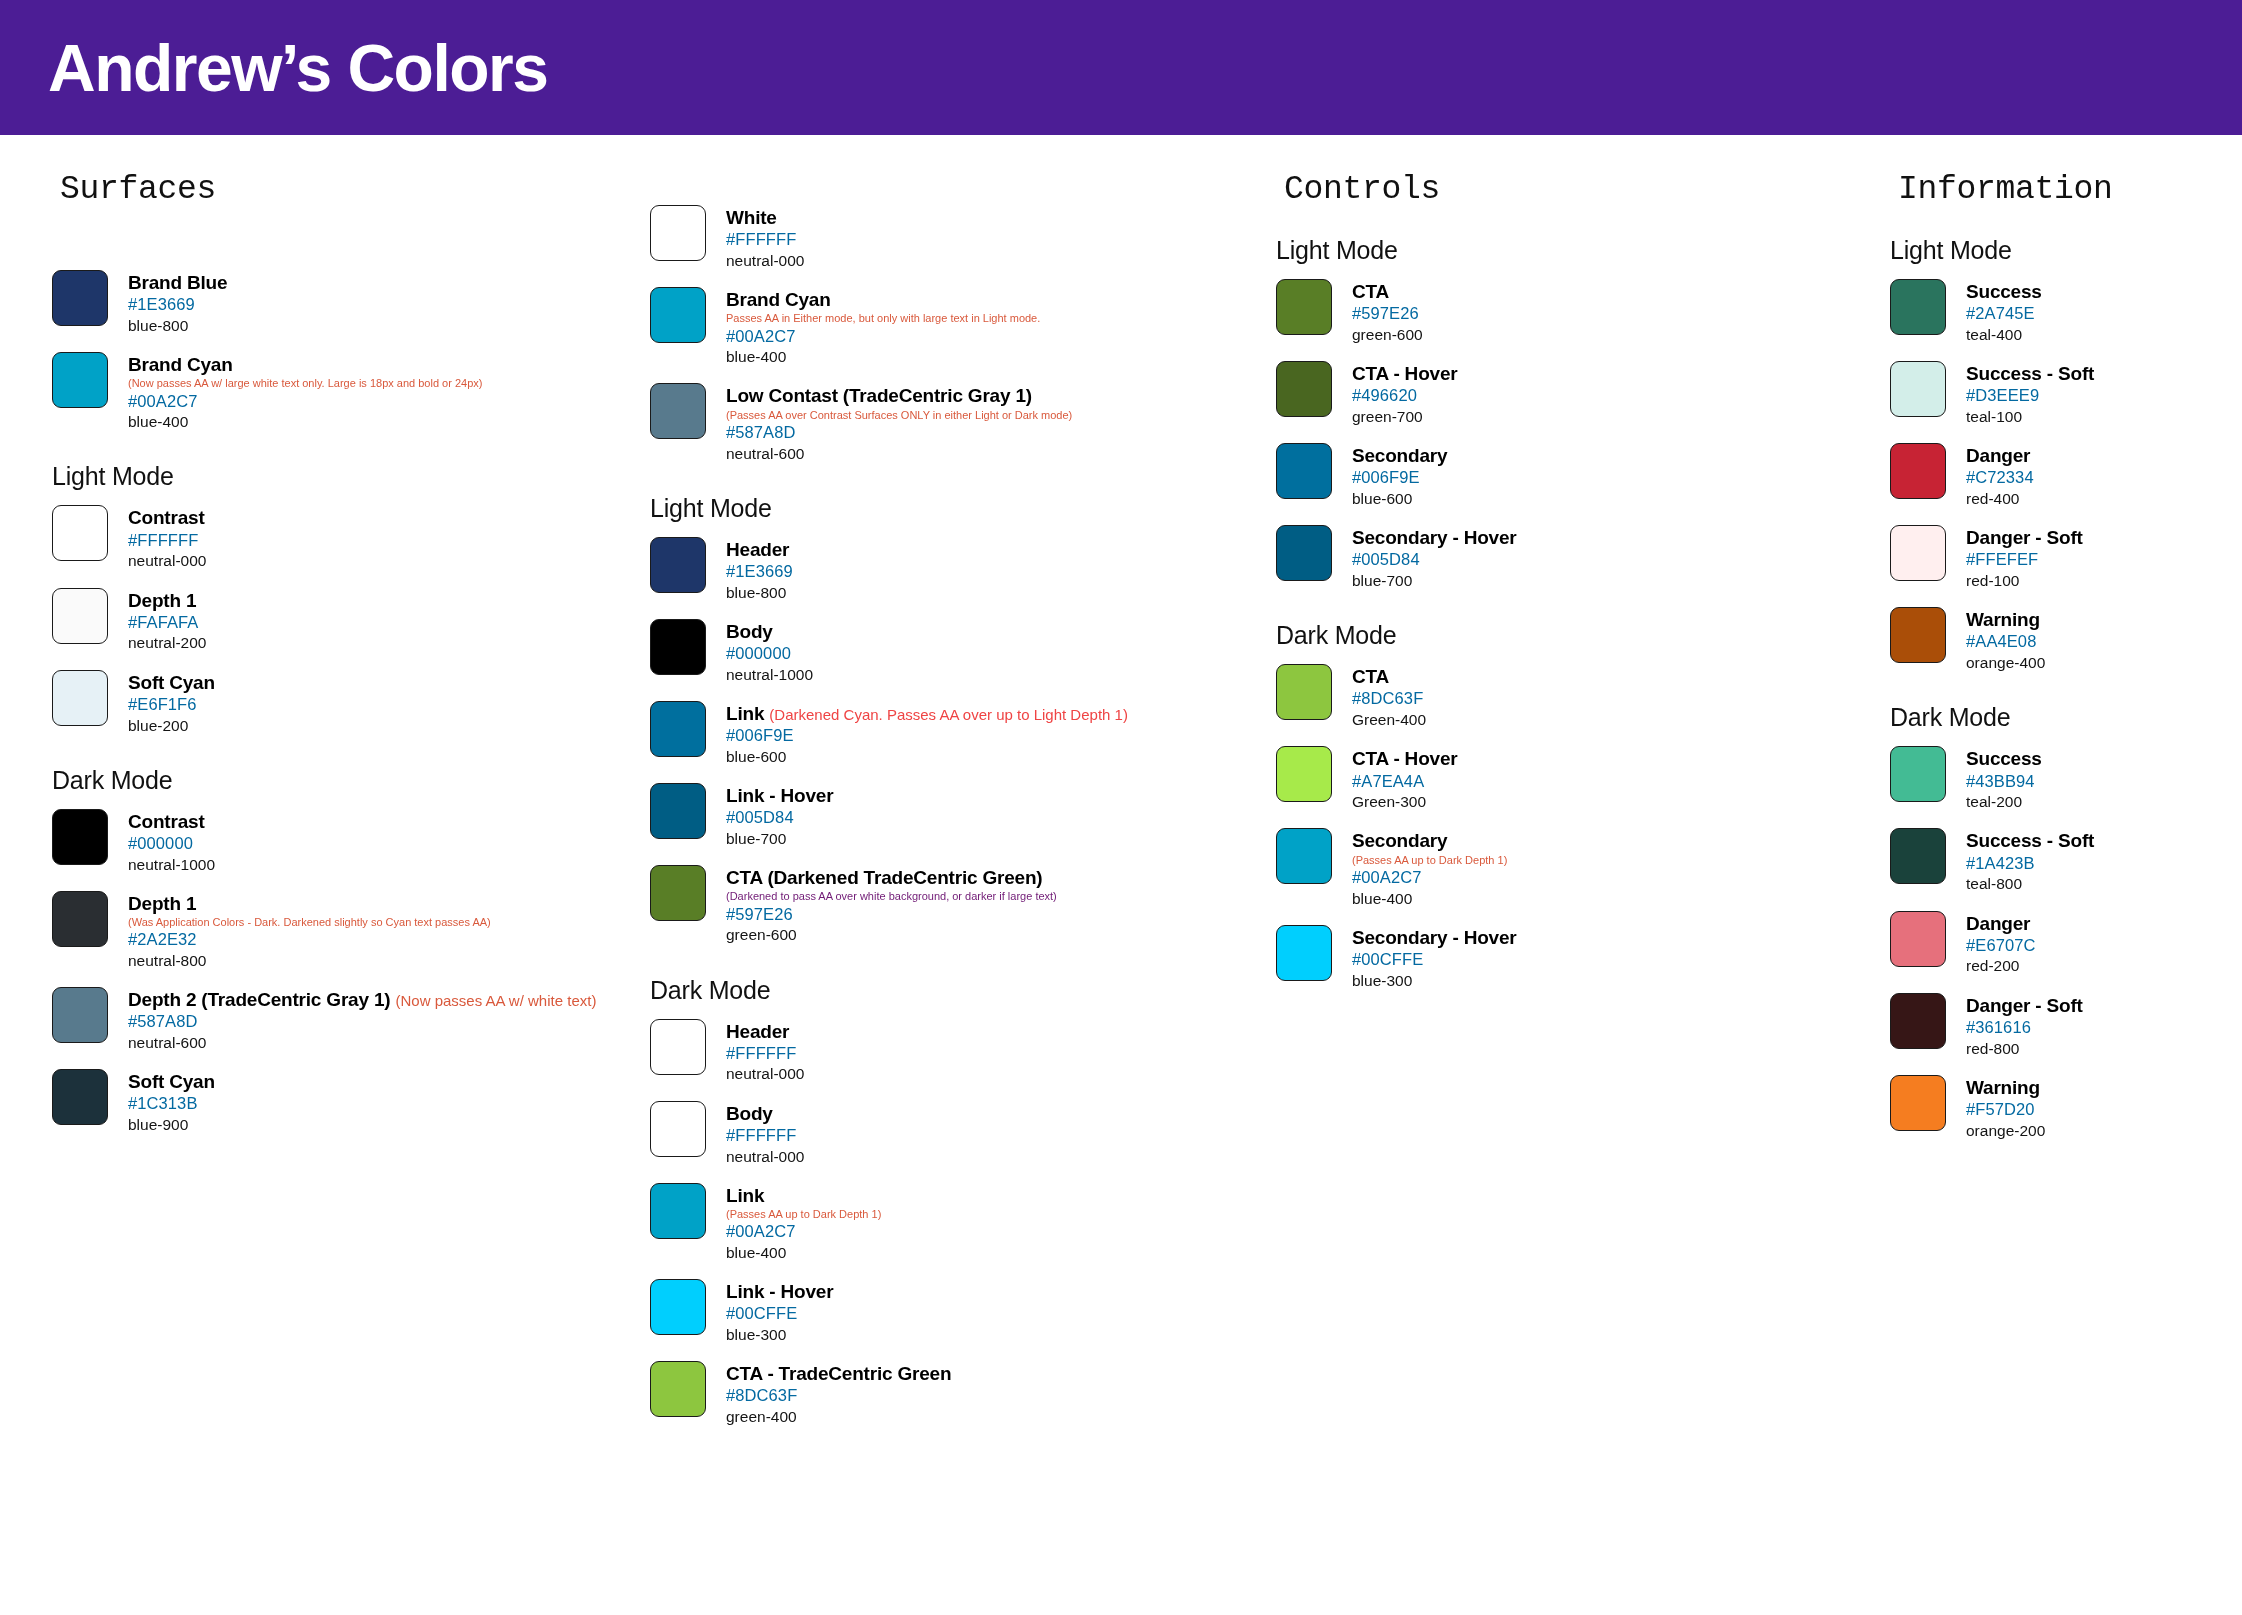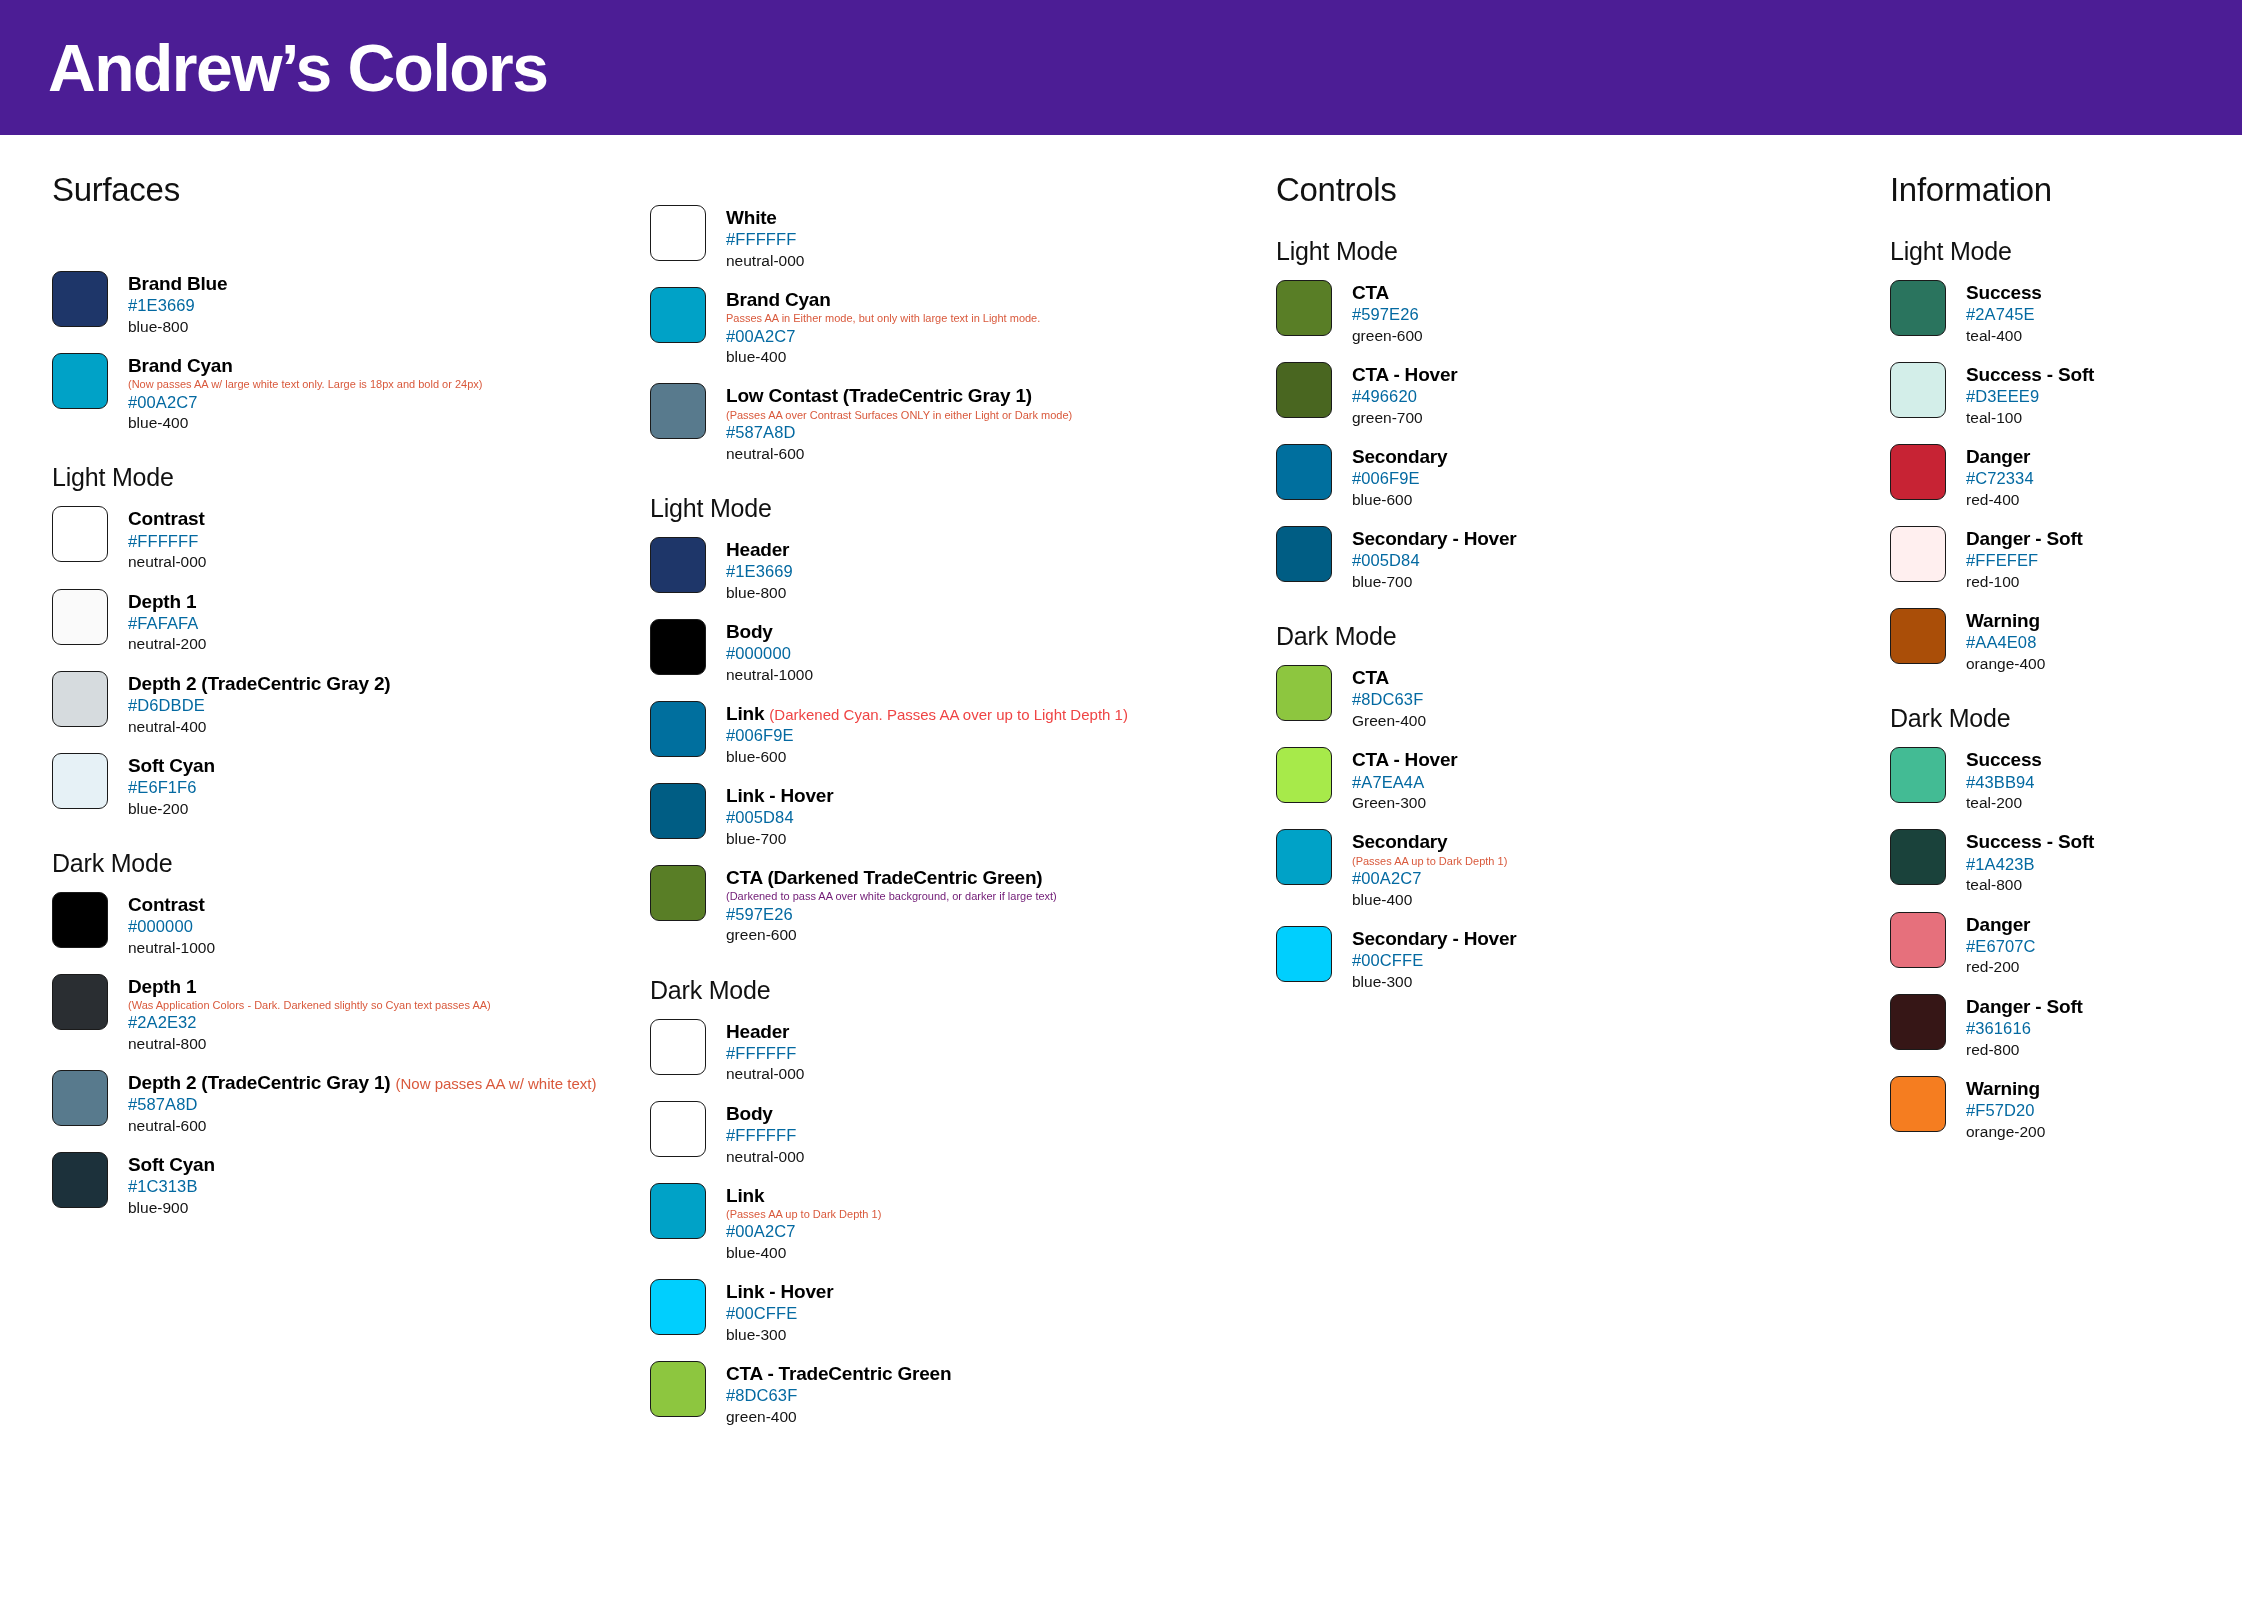--- a/index.html
+++ b/index.html
@@ -43,22 +43,23 @@
   }
   .col-surfaces    { width: 640px; padding-left: 52px; }
   .col-text        { width: 630px; padding-left: 10px; }
   .col-controls    { width: 610px; padding-left: 6px; }
   .col-information { width: 360px; padding-left: 10px; }
 
   .column-title {
     font-size: 33px;
     font-weight: normal;
     letter-spacing: -0.3px;
-    margin: 0 0 28px 0;
+    margin: 0 0 28px 8px;
     color: #111111;
+    font-family: Liberation Mono, monospace;
   }
 
   .mode-title {
     font-size: 25px;
     font-weight: normal;
     letter-spacing: -0.2px;
     margin: 0 0 14px 0;
     color: #111111;
   }
 
@@ -161,28 +162,20 @@
         </div>
         <div class="swatch-row">
           <div class="swatch" style="background: rgb(250, 250, 250);"></div>
           <div class="swatch-info">
             <div class="swatch-name"><span>Depth 1</span></div>
             <div class="hex">#FAFAFA</div>
             <div class="token">neutral-200</div>
           </div>
         </div>
         <div class="swatch-row">
-          <div class="swatch" style="background: rgb(214, 219, 222);"></div>
-          <div class="swatch-info">
-            <div class="swatch-name"><span>Depth 2 (TradeCentric Gray 2)</span></div>
-            <div class="hex">#D6DBDE</div>
-            <div class="token">neutral-400</div>
-          </div>
-        </div>
-        <div class="swatch-row">
           <div class="swatch" style="background: rgb(230, 241, 246);"></div>
           <div class="swatch-info">
             <div class="swatch-name"><span>Soft Cyan</span></div>
             <div class="hex">#E6F1F6</div>
             <div class="token">blue-200</div>
           </div>
         </div>
       </div>
       <div class="group">
         <div class="mode-title">Dark Mode</div>

